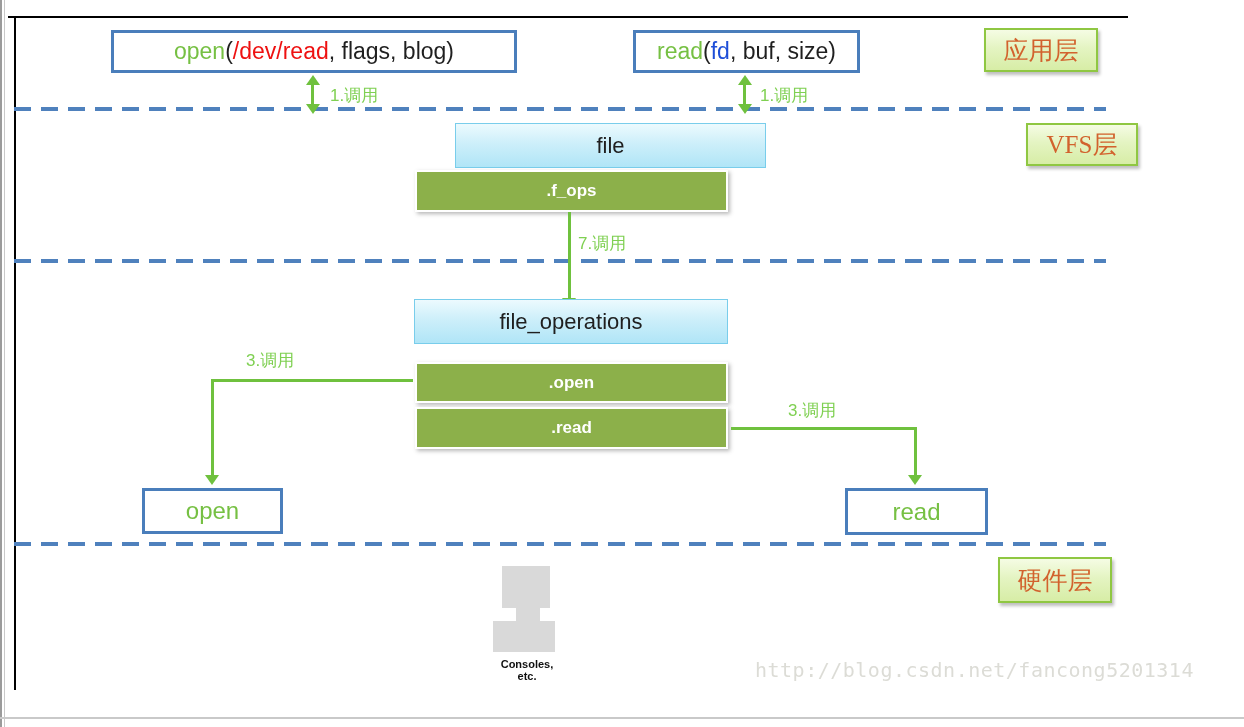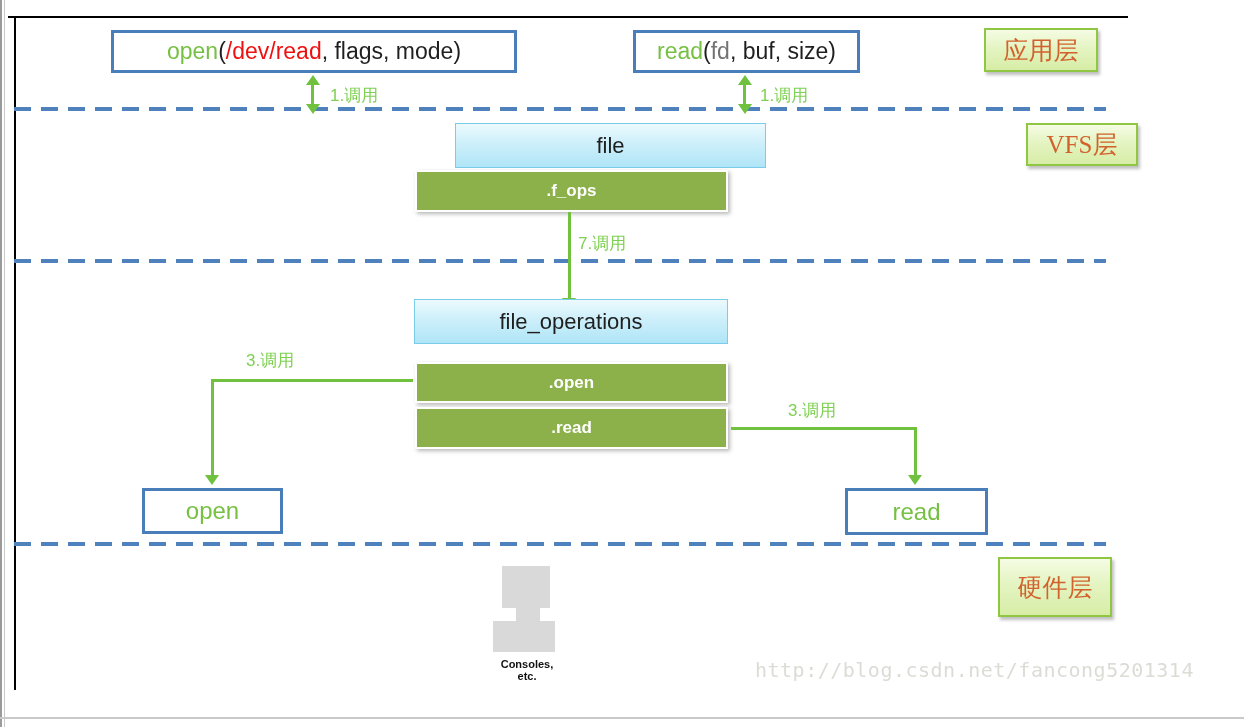--- a/index.html
+++ b/index.html
@@ -70,26 +70,26 @@
   <div class="win-left-a"></div>
   <div class="win-left-b"></div>
   <div class="win-bottom"></div>
   <div class="frame-top"></div>
   <div class="frame-left"></div>
 
   <div class="divider" style="top:107px;"></div>
   <div class="divider" style="top:259px;"></div>
   <div class="divider" style="top:542px;"></div>
 
-  <div class="callbox" style="left:111px;top:30px;width:406px;height:43px;"><span style="color: rgb(118, 192, 67);">open</span><span style="color: rgb(31, 31, 31);">(</span><span style="color: rgb(238, 17, 17);">/dev/read</span><span style="color: rgb(31, 31, 31);">, flags, mode)</span></div>
-  <div class="callbox" style="left:633px;top:30px;width:227px;height:43px;"><span style="color: rgb(118, 192, 67);">read</span><span style="color: rgb(31, 31, 31);">(</span><span style="color: #737373;">fd</span><span style="color: rgb(31, 31, 31);">, buf, size)</span></div>
+  <div class="callbox" style="left:111px;top:30px;width:406px;height:43px;"><span style="color: rgb(118, 192, 67);">open</span><span style="color: rgb(31, 31, 31);">(</span><span style="color: rgb(238, 17, 17);">/dev/read</span><span style="color: rgb(31, 31, 31);">, flags, blog)</span></div>
+  <div class="callbox" style="left:633px;top:30px;width:227px;height:43px;"><span style="color: rgb(118, 192, 67);">read</span><span style="color: rgb(31, 31, 31);">(</span><span style="color: #1d4ed8;">fd</span><span style="color: rgb(31, 31, 31);">, buf, size)</span></div>
 
   <div class="layerbox" style="left:984px;top:28px;width:114px;height:44px;">应用层</div>
   <div class="layerbox" style="left:985px;top:123px;width:112px;height:43px;margin-left:41px;">VFS层</div>
-  <div class="layerbox" style="left:998px;top:557px;width:114px;height:60px;">硬件层</div>
+  <div class="layerbox" style="left:998px;top:557px;width:114px;height:46px;">硬件层</div>
 
   <div class="head-up" style="left:306px;top:75px;"></div>
   <div class="shaft" style="left:311px;top:83px;width:3px;height:23px;"></div>
   <div class="head-down" style="left:306px;top:104px;"></div>
   <div class="call-label" style="left:330px;top:84px;">1.调用</div>
 
   <div class="head-up" style="left:738px;top:75px;"></div>
   <div class="shaft" style="left:743px;top:83px;width:3px;height:23px;"></div>
   <div class="head-down" style="left:738px;top:104px;"></div>
   <div class="call-label" style="left:760px;top:84px;">1.调用</div>

